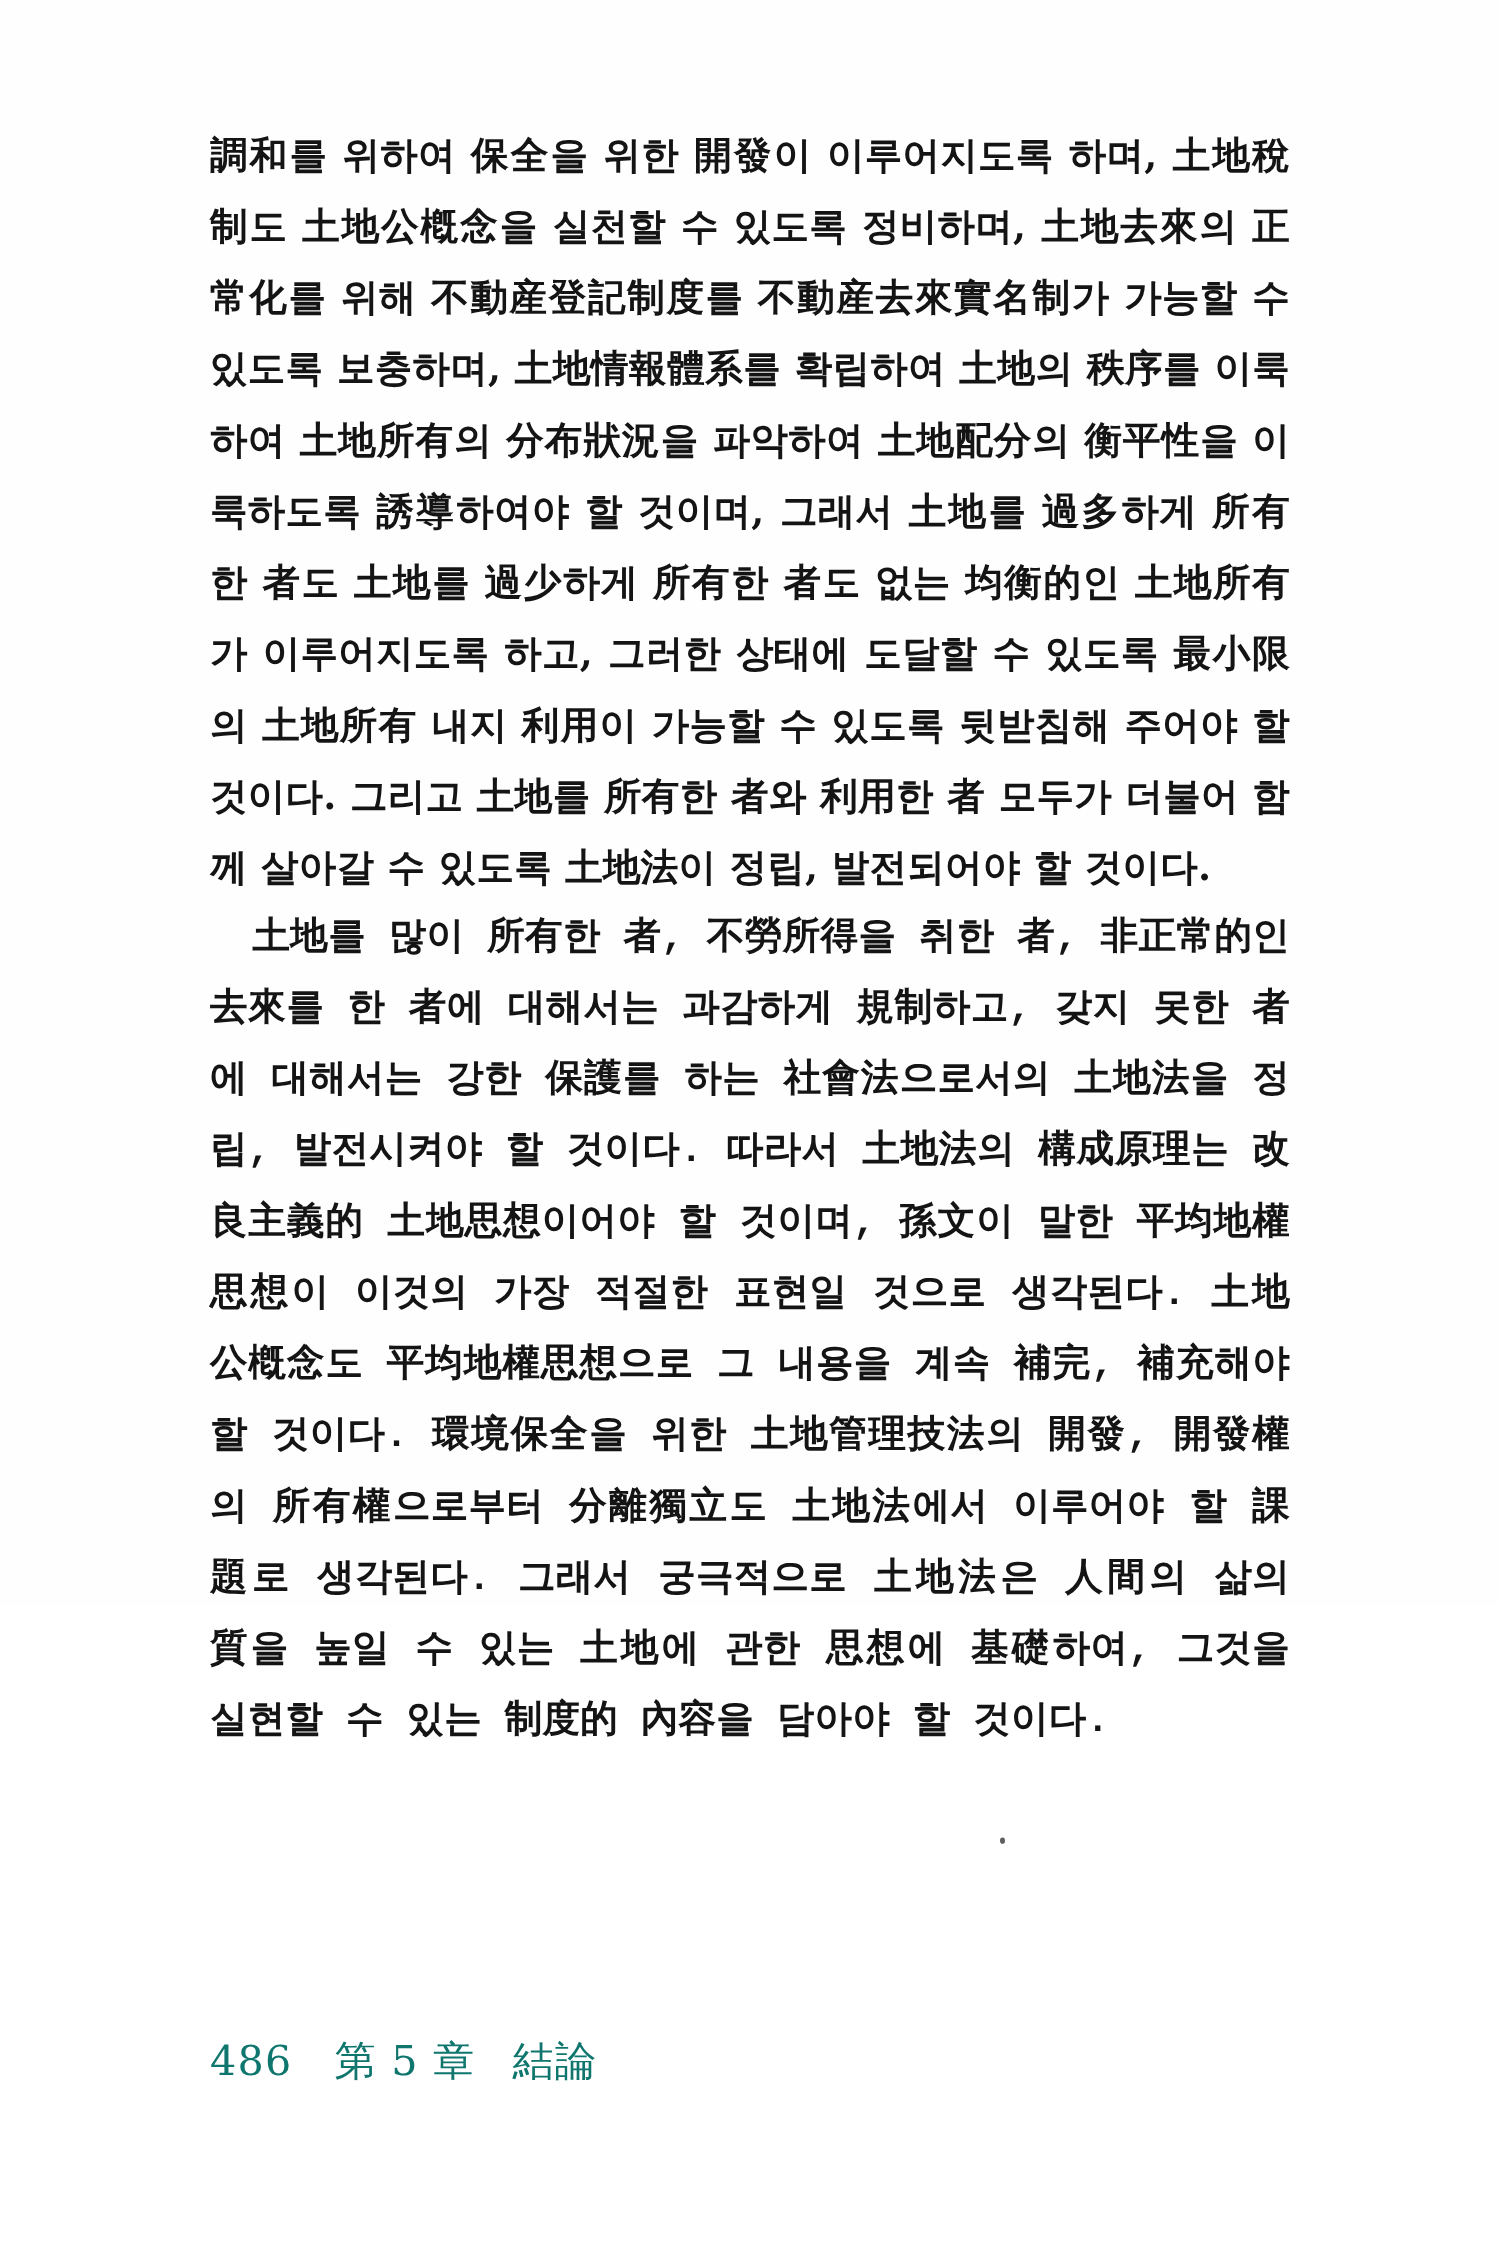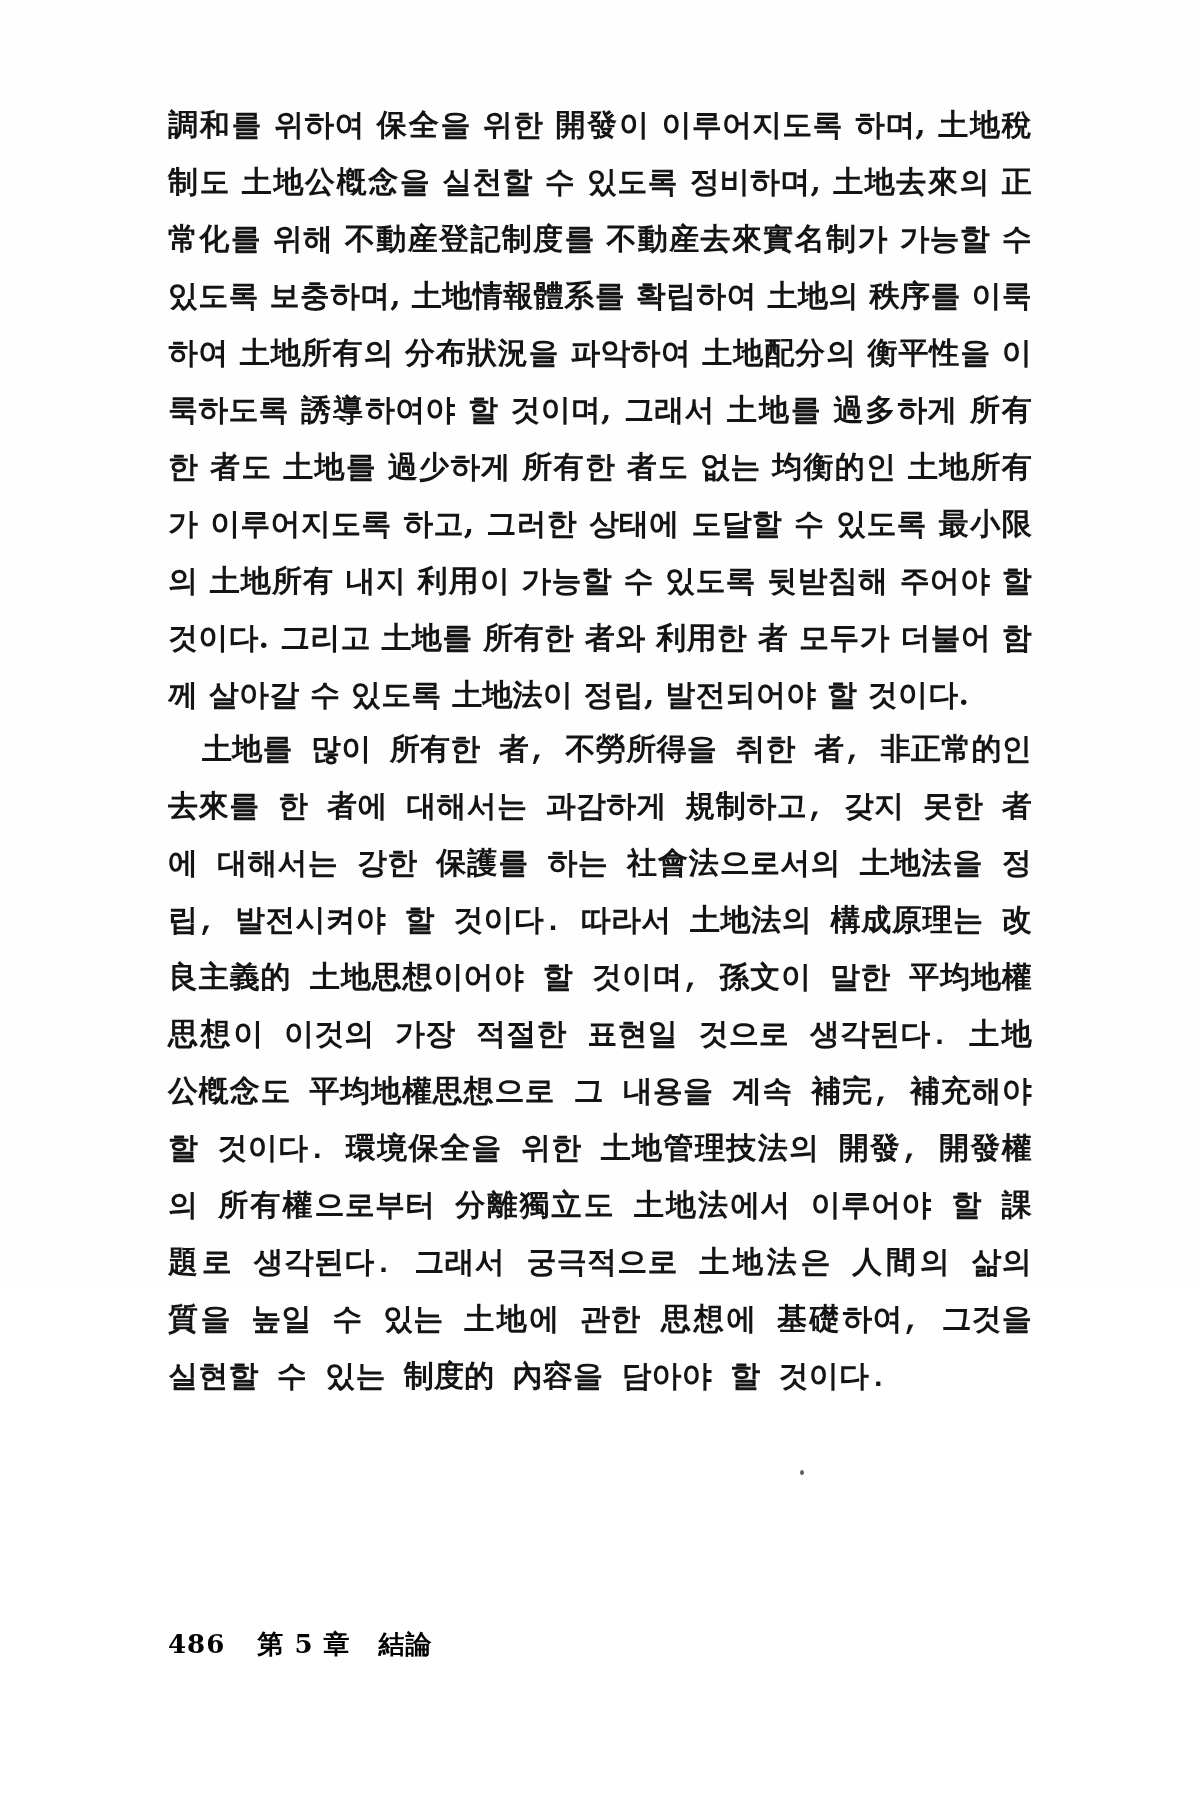--- a/index.html
+++ b/index.html
@@ -44,24 +44,24 @@
     text-indent: 34px;
     margin-top: 0px;
     font-family: Liberation Mono, monospace;
   }
   
   .footer {
     position: absolute;
     left: 168px;
     top: 1627px;
     width: 864px;
-    font-size: 26px;
-    font-weight: 700;
+    font-size: 33px;
+    font-weight: 400;
     letter-spacing: 1px;
-    color: #000000;
+    color: #0f766e;
   }
   .footer .page-num {
     margin-right: 22px;
   }
   .footer .chapter {
     margin-right: 18px;
   }
   .speck {
     position: absolute;
     left: 800px;

